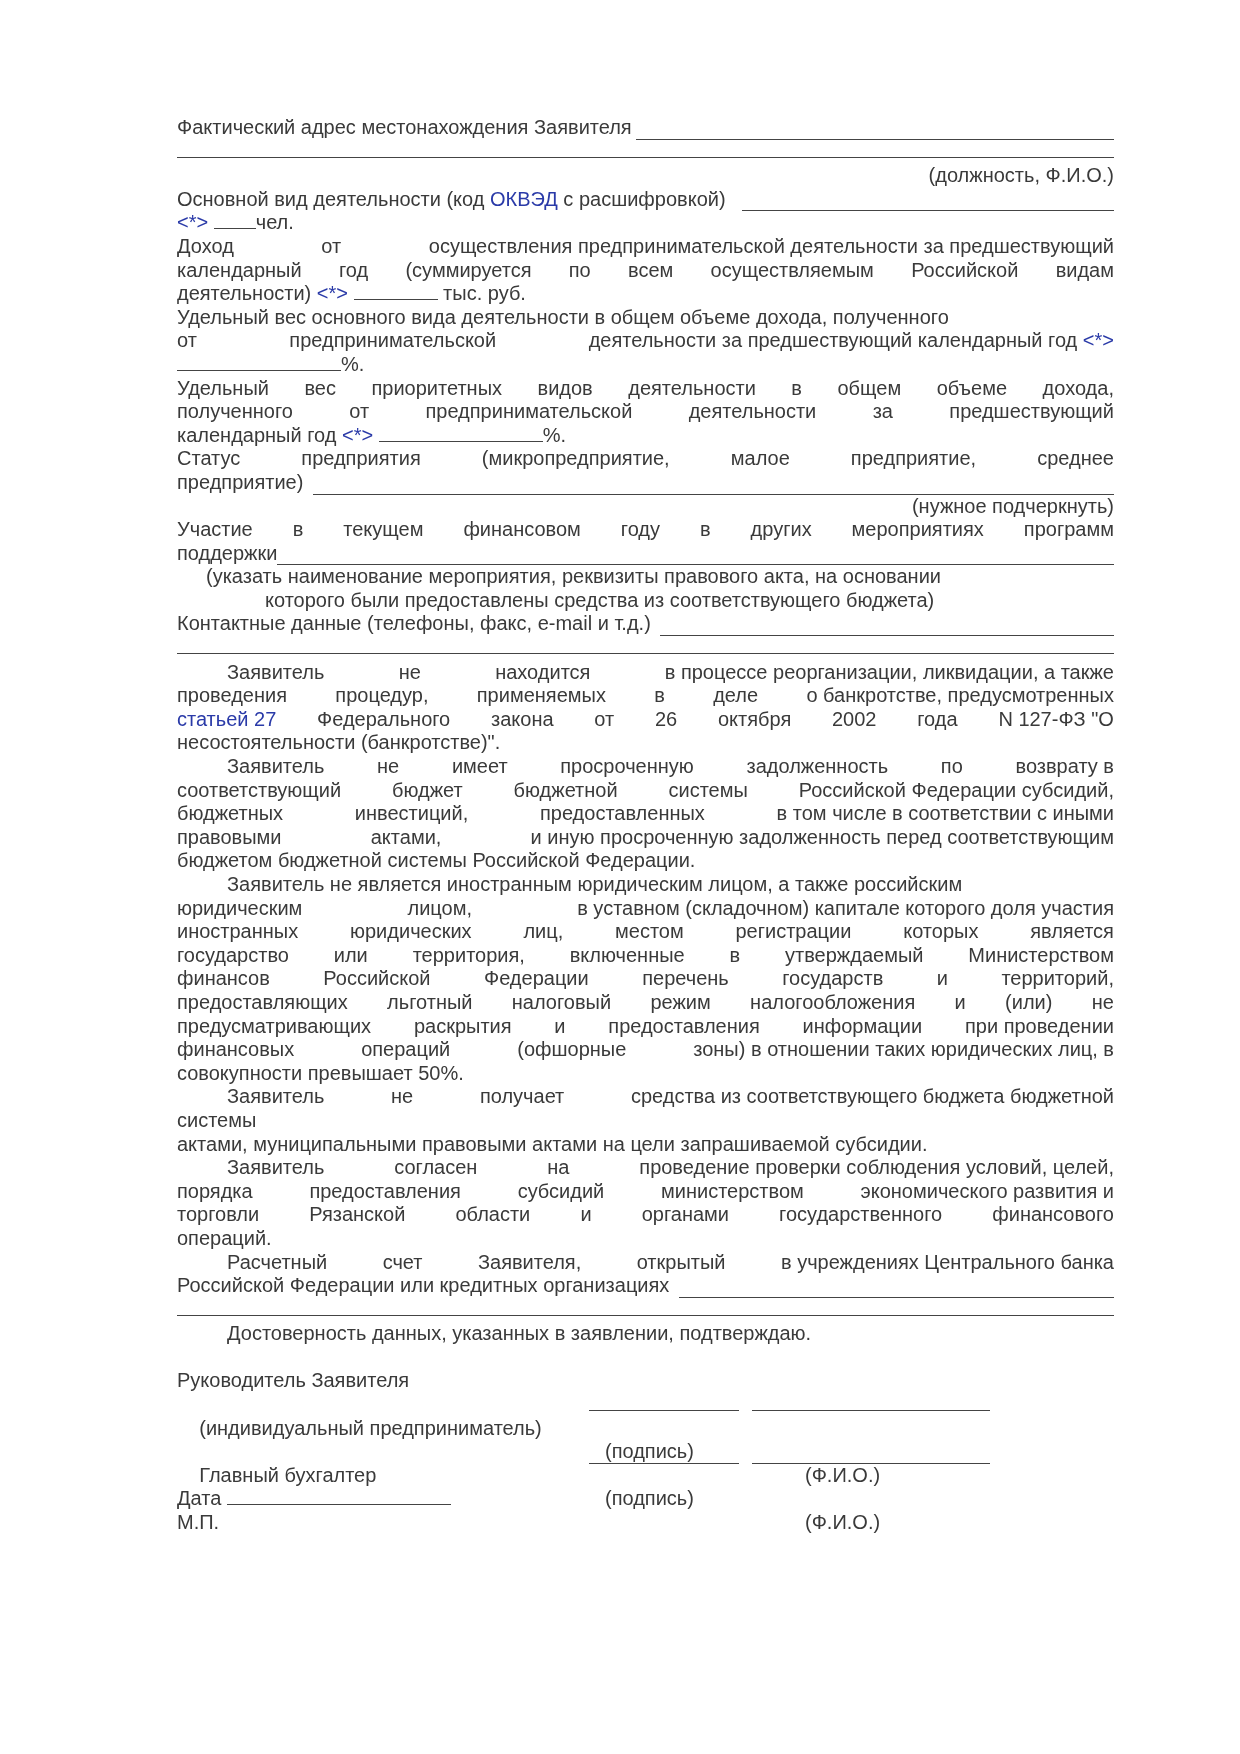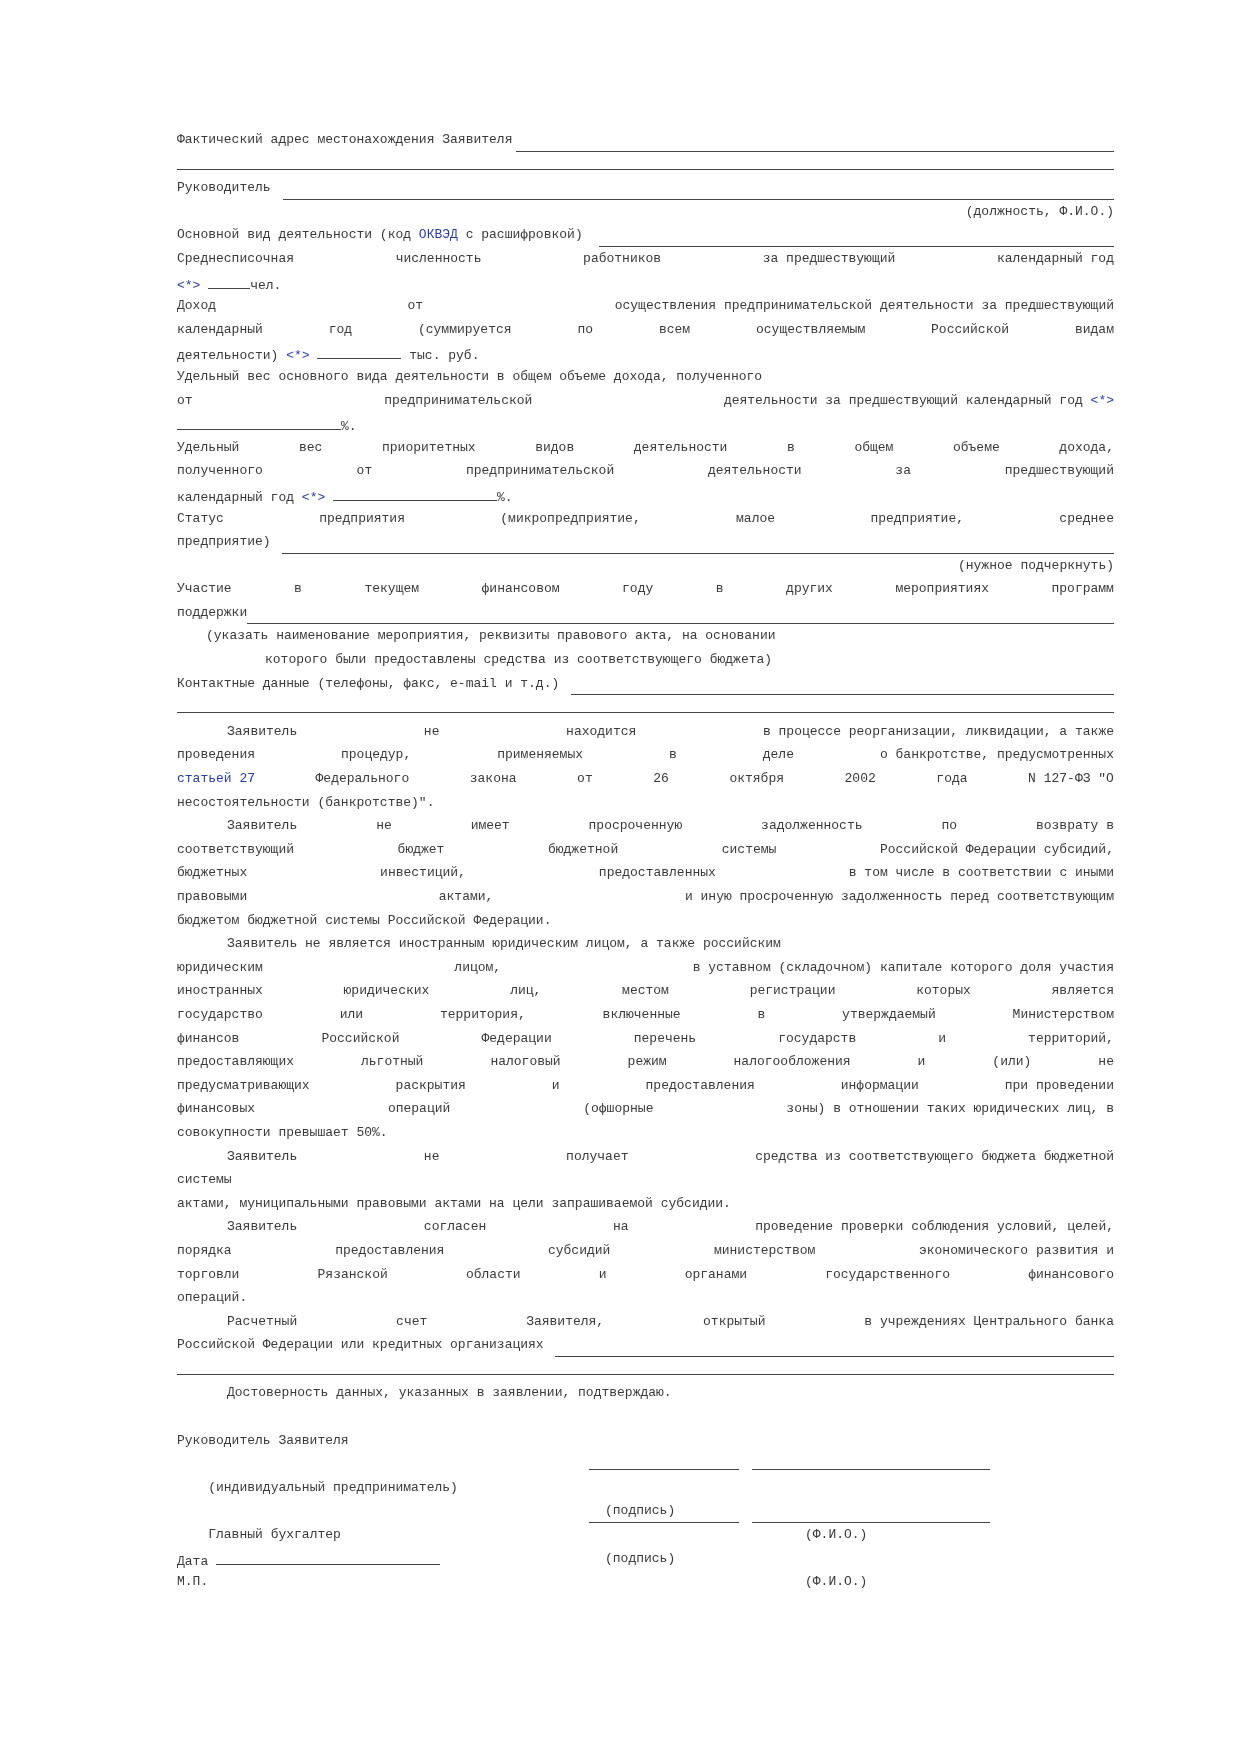--- a/index.html
+++ b/index.html
@@ -1,20 +1,20 @@
 <!DOCTYPE html>
 <html><head>
 <meta charset="utf-8">
 <style>
   html, body { margin: 0; padding: 0; background: #ffffff; }
   body { width: 1240px; height: 1754px; position: relative; overflow: hidden; }
   .page {
-    position: absolute; left: 177px; top: 128px; width: 937px;
-    font-family: Liberation Mono, monospace;
-    font-size: 13px; line-height: 23.6px; color: #3a3a3a;
+    position: absolute; left: 177px; top: 116px; width: 937px;
+    font-family: Liberation Sans, sans-serif;
+    font-size: 20px; line-height: 23.6px; color: #3a3a3a;
   }
   .line { display: block; white-space: pre; position: relative; height: 23.6px; }
   .j { display: flex; justify-content: space-between; white-space: pre; height: 23.6px; }
   .link { color: #2a3aa8; text-align: right; }
   .fill { display: inline-block; border-bottom: 1px solid #444; height: 17px; vertical-align: baseline; }
   .full { display: block; border-bottom: 1px solid #444; height: 17px; margin-bottom: 6.6px; }
   .center { text-align: right; }
   .indent { padding-left: 50px; }
   .row { display: flex; align-items: flex-end; height: 23.6px; white-space: pre; }
   .grow { flex: 1; border-bottom: 1px solid #444; height: 17px; margin-left: 4px; }
@@ -27,38 +27,27 @@
 <body>
 
 <div class="page">
 
   <div class="row">
     <span>Фактический адрес местонахождения Заявителя</span>
     <span class="grow"></span>
   </div>
   <span class="full"></span>
 
-  <div class="row">
-    <span>Руководитель</span>
-    <span class="grow" style="margin-left:12px"></span>
-  </div>
   <div class="line center" style="padding-left:40px">(должность, Ф.И.О.)</div>
 
   <div class="row">
     <span>Основной вид деятельности (код </span><span class="link">ОКВЭД</span><span> с расшифровкой)</span>
     <span class="grow" style="margin-left:16px"></span>
   </div>
 
-  <div class="j">
-    <span>Среднесписочная</span>
-    <span>численность</span>
-    <span>работников</span>
-    <span>за предшествующий</span>
-    <span>календарный год</span>
-  </div>
   <div class="line"><span class="link">&lt;*&gt;</span> <span class="fill" style="width:42px"></span><span>чел.</span></div>
 
   <div class="j">
     <span>Доход</span>
     <span>от</span>
     <span>осуществления предпринимательской деятельности за предшествующий</span>
   </div>
   <div class="j">
     <span>календарный</span>
     <span>год</span>

